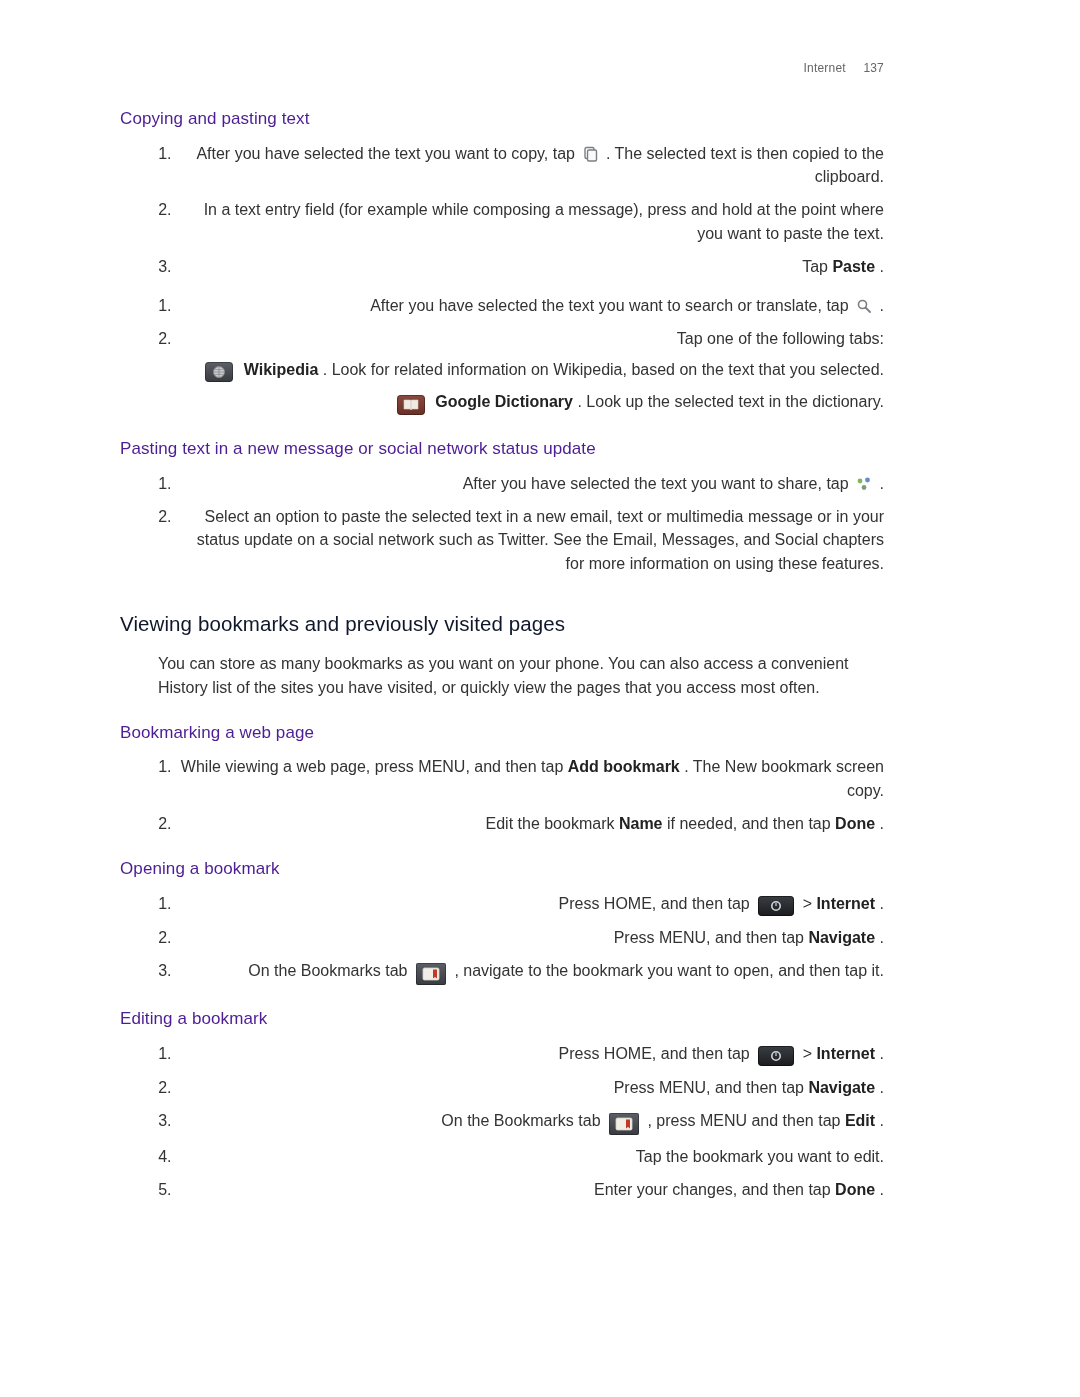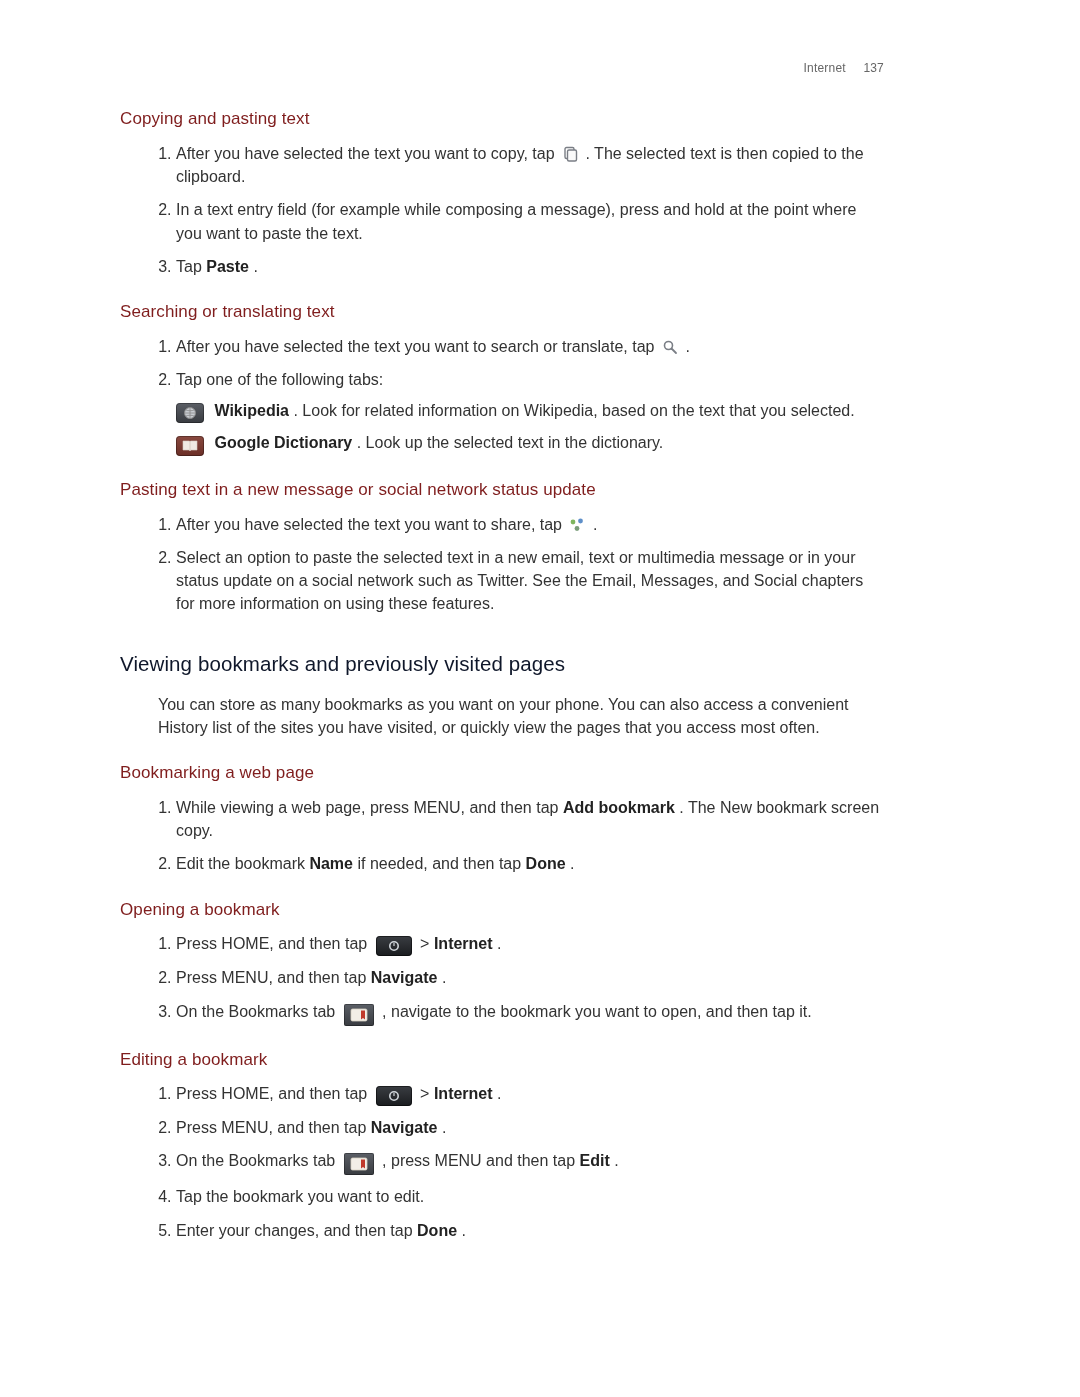--- a/index.html
+++ b/index.html
@@ -22,38 +22,39 @@
     text-align: right;
     font-size: 12px;
     color: #666;
     margin-bottom: 30px;
     letter-spacing: 0.2px;
   }
   .page-header .num { margin-left: 14px; }
 
   .h3 {
     font-size: 17px;
-    color: #7f1d1d;
+    color: #4c1d95;
     margin: 22px 0 10px 0;
     letter-spacing: 0.1px;
   }
   .h2 {
     font-size: 20.5px;
     color: #0f172a;
     margin: 34px 0 14px 0;
     letter-spacing: 0.1px;
   }
   .intro { margin: 0 0 16px 38px; }
 
   ol {
     margin: 0 0 16px 38px;
     padding-left: 18px;
   }
   ol li {
     margin-bottom: 10px;
+    text-align: right;
   }
   .bold { font-weight: 600; color: #222; }
 
   .opt-list { margin: 8px 0 0 0; padding-left: 0; list-style: none; }
   .opt-list li { margin-bottom: 8px; }
 
   .icon-box {
     display: inline-flex;
     align-items: center;
     justify-content: center;
@@ -126,21 +127,20 @@
       <span>. The selected text is then copied to the clipboard.</span>
     </li>
     <li>In a text entry field (for example while composing a message), press and hold at the point where you want to paste the text.</li>
     <li>
       <span>Tap </span>
       <span class="bold">Paste</span>
       <span>.</span>
     </li>
   </ol>
 
-  <div class="h3">Searching or translating text</div>
   <ol>
     <li>
       <span>After you have selected the text you want to search or translate, tap </span>
       <span class="icon-inline">
         <svg width="16" height="16" viewBox="0 0 16 16">
             <circle cx="6.5" cy="6.5" r="4" fill="none" stroke="#7a7e85" stroke-width="1.6"></circle>
             <line x1="9.5" y1="9.5" x2="14" y2="14" stroke="#7a7e85" stroke-width="1.8" stroke-linecap="round"></line>
           </svg>
       </span>
       <span>.</span>

